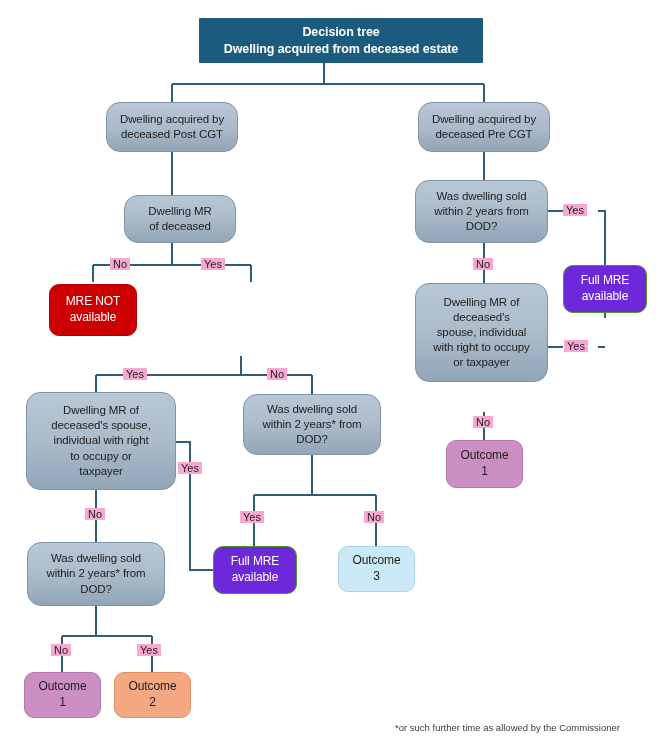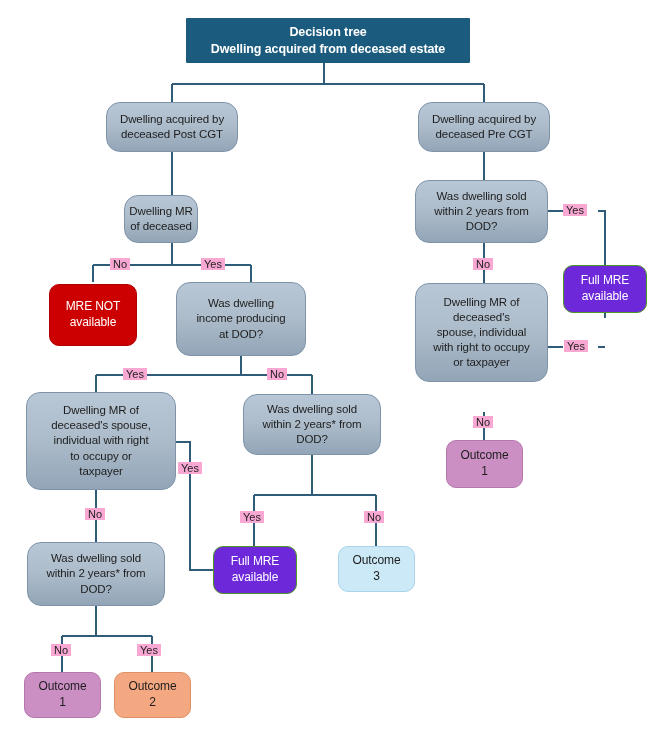--- a/index.html
+++ b/index.html
@@ -173,50 +173,45 @@
 
       <path d="M 548 347 L 563 347"></path>
       <path d="M 598 347 L 605 347"></path>
 
       <path d="M 484 243 L 484 283"></path>
 
       <path d="M 484 412 L 484 440"></path>
     </g>
   </svg>
 
-  <div class="node n-title" style="left:186px; top:18px; width:284px; height:45px;">
+  <div class="node n-title" style="left:199px; top:18px; width:284px; height:45px;">
     <span class="txt">Decision tree
 Dwelling acquired from deceased estate</span>
   </div>
 
   <div class="node n-process" style="left:106px; top:102px; width:132px; height:50px;">
     <span class="txt"><span>Dwelling acquired by
 deceased </span><b>Post CGT</b></span>
   </div>
 
   <div class="node n-process" style="left:418px; top:102px; width:132px; height:50px;">
     <span class="txt"><span>Dwelling acquired by
 deceased </span><b>Pre CGT</b></span>
   </div>
 
-  <div class="node n-process" style="left:124px; top:195px; width:74px; height:48px;">
+  <div class="node n-process" style="left:124px; top:195px; width:112px; height:48px;">
     <span class="txt">Dwelling MR
 of deceased</span>
   </div>
 
-  <div class="node n-red" style="left:49px; top:284px; width:88px; height:62px;">
+  <div class="node n-red" style="left:49px; top:284px; width:88px; height:52px;">
     <span class="txt">MRE NOT
 available</span>
   </div>
 
-  <div class="node n-process" style="left:176px; top:282px; width:130px; height:74px;">
-    <span class="txt">Was dwelling
-income producing
-at DOD?</span>
-  </div>
 
   <div class="node n-process" style="left:26px; top:392px; width:150px; height:98px;">
     <span class="txt">Dwelling MR of
 deceased's spouse,
 individual with right
 to occupy or
 taxpayer</span>
   </div>
 
   <div class="node n-process" style="left:243px; top:394px; width:138px; height:61px;">
@@ -289,14 +284,15 @@
 
   <div class="edge-label" style="left:51px; top:644px;">No</div>
   <div class="edge-label" style="left:137px; top:644px;">Yes</div>
 
   <div class="edge-label" style="left:563px; top:204px;">Yes</div>
   <div class="edge-label" style="left:473px; top:258px;">No</div>
 
   <div class="edge-label" style="left:564px; top:340px;">Yes</div>
   <div class="edge-label" style="left:473px; top:416px;">No</div>
 
+  <div class="footnote" style="left:395px; top:722px;">*or such further time as allowed by the Commissioner</div>
 
 </div>
 
 </body></html>

